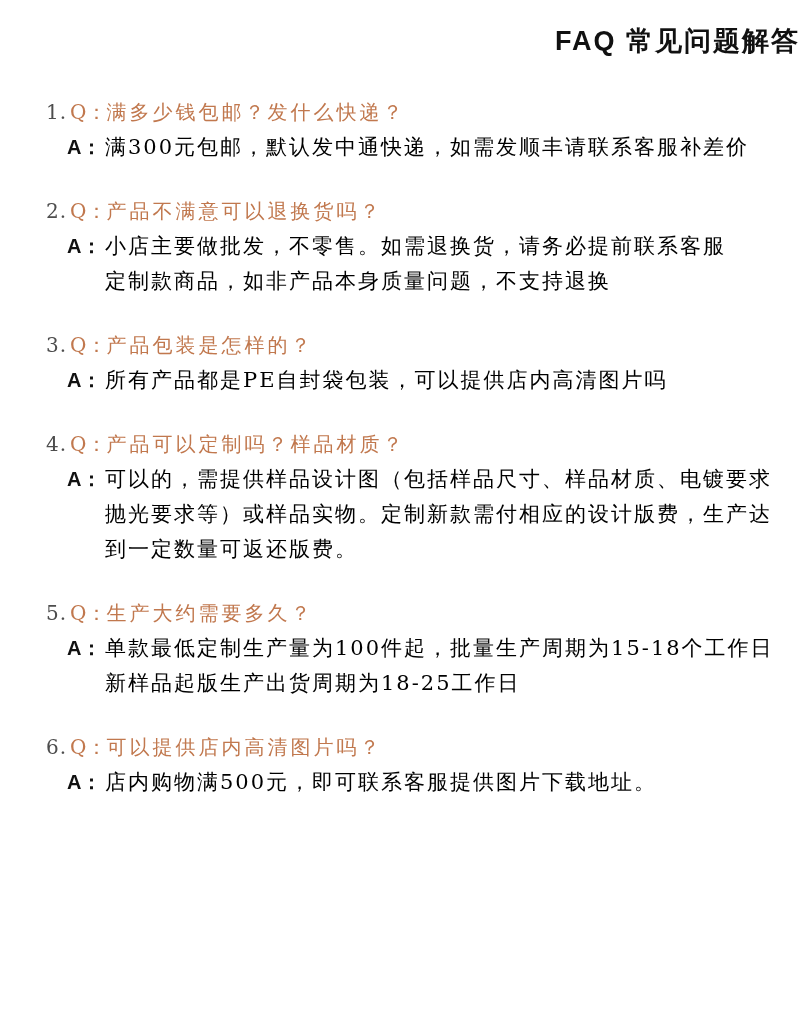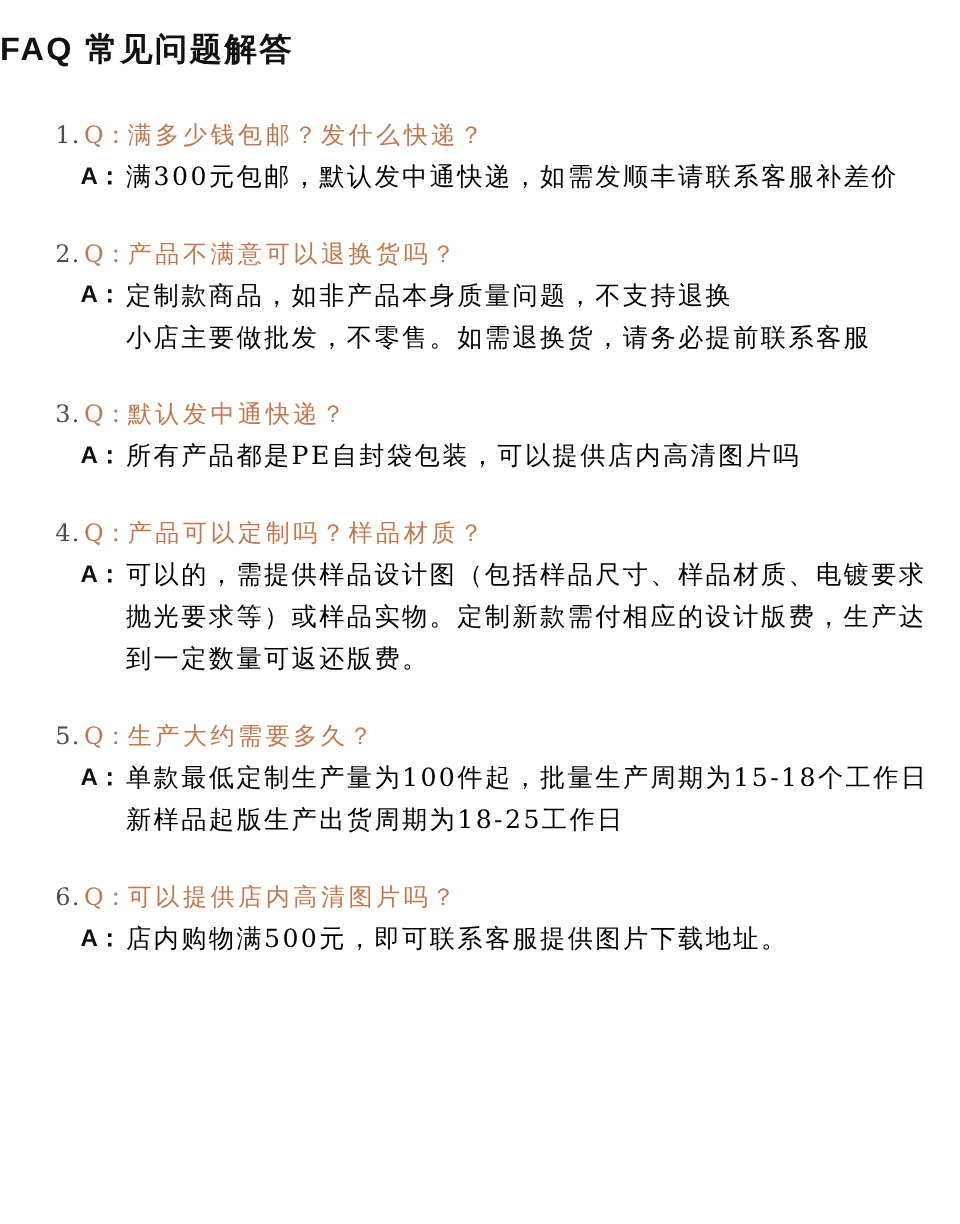--- a/index.html
+++ b/index.html
@@ -8,21 +8,21 @@
     width:800px; height:1020px;
     position:relative; overflow:hidden;
     font-family:"DejaVu Serif","Liberation Serif",serif;
   }
   .title {
     font-family:"Liberation Sans","DejaVu Sans",sans-serif;
     font-weight:700;
     font-size:27px;
     line-height:32px;
     color:#111111;
-    text-align:left;
+    text-align:right;
     letter-spacing:2px;
     margin-top:25px;
   }
   .faq-list { margin-top:38px; }
   .faq-item { margin-bottom:29px; }
   .q-row {
     padding-left:46px;
     line-height:35px;
     font-size:20px;
     white-space:nowrap;
@@ -71,29 +71,29 @@
     </div>
   </section>
 
   <section class="faq-item">
     <div class="q-row">
       <span class="num">2.</span><span class="q-label">Q：</span><span class="q-text">产品不满意可以退换货吗？</span>
     </div>
     <div class="a-row">
       <span class="a-label">A：</span>
       <div class="a-lines">
+            <div class="a-line">小店主要做批发，不零售。如需退换货，请务必提前联系客服</div>
             <div class="a-line">定制款商品，如非产品本身质量问题，不支持退换</div>
-            <div class="a-line">小店主要做批发，不零售。如需退换货，请务必提前联系客服</div>
           </div>
     </div>
   </section>
 
   <section class="faq-item">
     <div class="q-row">
-      <span class="num">3.</span><span class="q-label">Q：</span><span class="q-text">默认发中通快递？</span>
+      <span class="num">3.</span><span class="q-label">Q：</span><span class="q-text">产品包装是怎样的？</span>
     </div>
     <div class="a-row">
       <span class="a-label">A：</span>
       <div class="a-lines">
             <div class="a-line">所有产品都是PE自封袋包装，可以提供店内高清图片吗</div>
           </div>
     </div>
   </section>
 
   <section class="faq-item">

